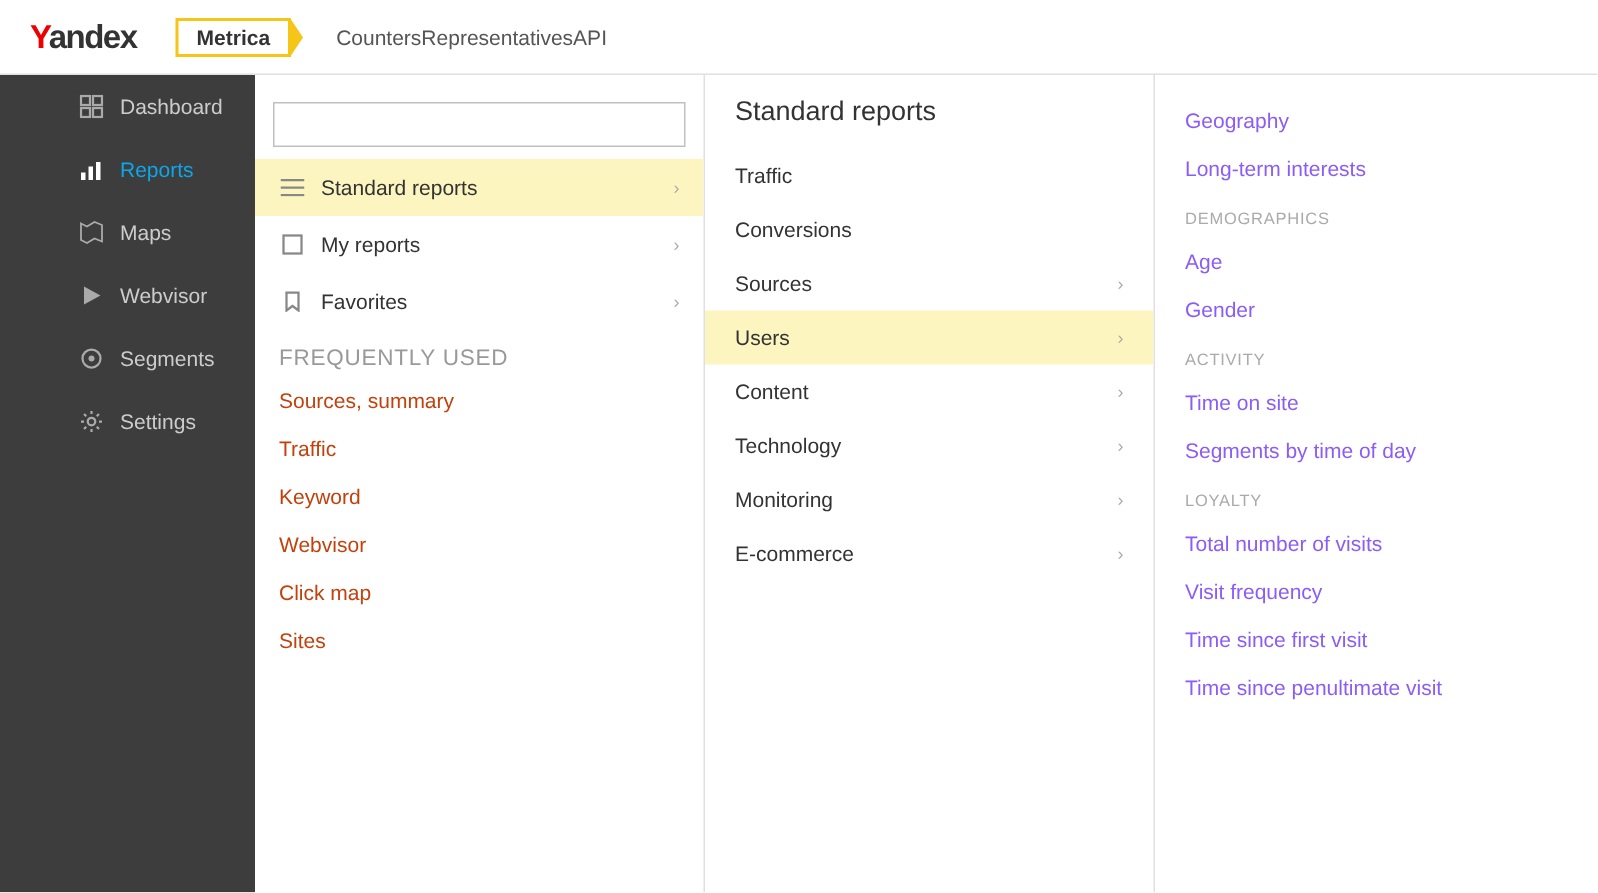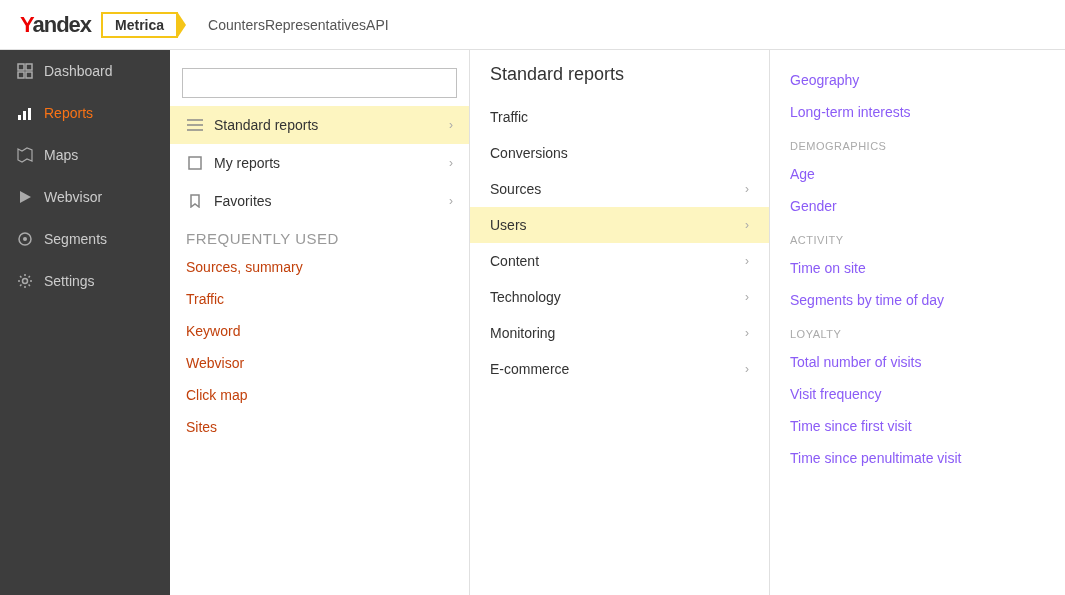--- a/index.html
+++ b/index.html
@@ -27,21 +27,21 @@
       letter-spacing: -1px;
     }
     .logo-yandex span { color: #333; }
     .metrica-btn {
       border: 2px solid #f5c518;
       background: #fff;
       padding: 3px 12px;
       font-size: 14px;
       font-weight: bold;
       color: #333;
-      margin-left: 0;
+      margin-left: 16px;
       cursor: pointer;
       position: relative;
     }
     .metrica-btn::after {
       content: '';
       position: absolute;
       right: -10px;
       top: 50%;
       transform: translateY(-50%);
       border-left: 8px solid #f5c518;
@@ -77,22 +77,23 @@
       flex-direction: column;
     }
     .sidebar-item {
       display: flex;
       align-items: center;
       padding: 12px 16px;
       cursor: pointer;
       gap: 10px;
       font-size: 14px;
       color: #ccc;
-    }
-    .sidebar-item.active { color: #f97316; align-items: center; }
+      margin-left: 36px;
+    }
+    .sidebar-item.active { color: #0ea5e9; align-items: center; }
     .sidebar-item .s-icon {
       width: 18px;
       height: 18px;
       display: flex;
       align-items: center;
       justify-content: center;
       flex-shrink: 0;
     }
     .sidebar-item .s-label { font-size: 14px; }
 

